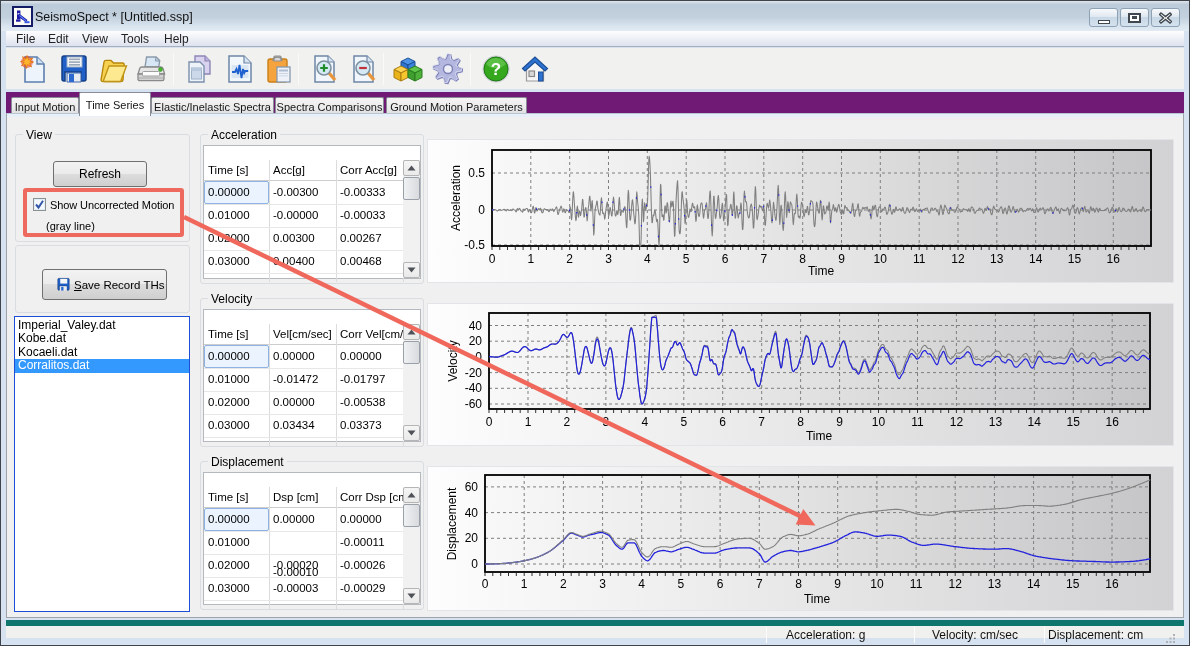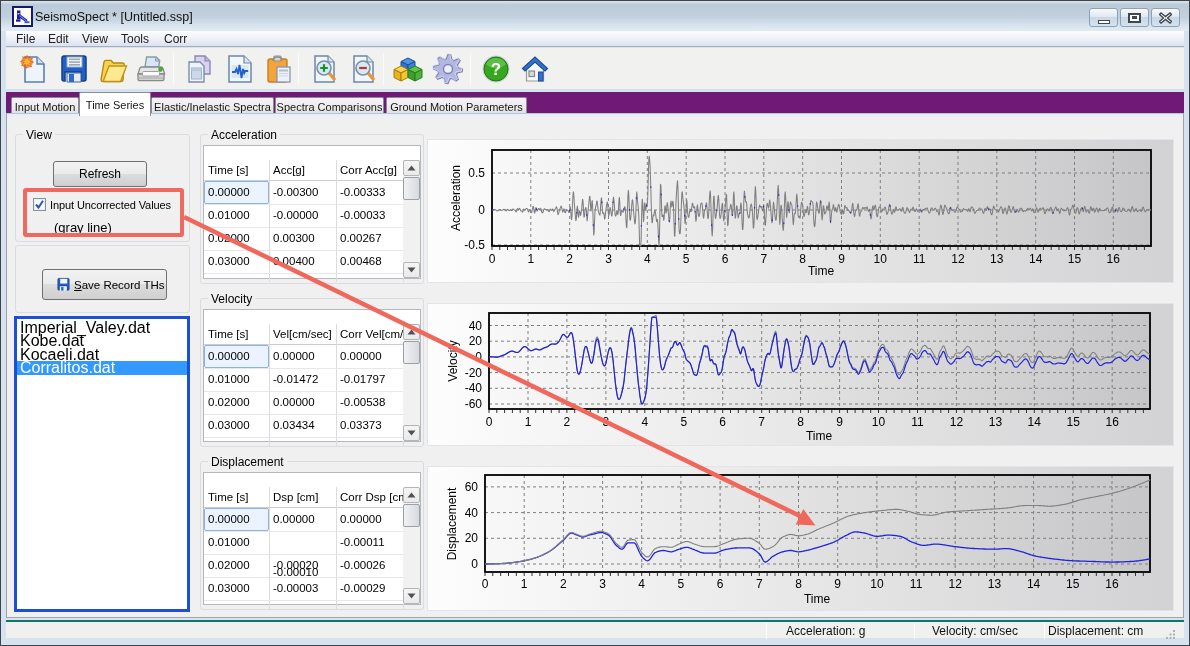--- a/index.html
+++ b/index.html
@@ -19,37 +19,37 @@
  border-radius:2px 2px 0 0;text-align:center;padding-top:3px;font-size:11px;color:#151515;white-space:nowrap;overflow:hidden}
 .tab.act{top:0;height:24px;background:#fff;z-index:3;padding-top:6px;font-size:11px}
 .page{position:absolute;left:6px;top:113px;width:1178px;height:505px;background:#f0f0f0;
  border:1px solid #9fa4ab;border-top:1px solid #b9c6d2}
 .pagetop{position:absolute;left:7px;top:114px;width:1176px;height:3px;background:#e7eff8}
 .gb{position:absolute;border:1px solid #d9dce0;border-radius:3px;background:transparent}
 .gb .lbl{position:absolute;top:-7px;left:7px;background:#f0f0f0;padding:0 3px;font-size:12px;color:#000}
 .btn{position:absolute;border:1px solid #707070;border-radius:3px;
  background:linear-gradient(to bottom,#f2f2f2 0%,#ebebeb 49%,#dddddd 50%,#cfcfcf 100%);
  text-align:center;font-size:12px;color:#000}
-.lst{position:absolute;background:#fff;border:3px solid #1d4ed8;font-size:16px}
+.lst{position:absolute;background:#fff;border:1px solid #1d4ed8;font-size:12px}
 .lst div{height:13.4px;line-height:13.4px;padding-left:3px;white-space:nowrap}
 .lst div.sel{background:#3399ff;color:#fff}
 .wc{position:absolute;width:218px;background:#fff;border:1px solid #b4b9c0}
 .hdr{position:absolute;height:21px;border-bottom:1px solid #cdcdcd;width:199px}
 .hdr span{position:absolute;top:4px;font-size:11.5px;color:#000;white-space:nowrap;overflow:hidden}
 .cell{position:absolute;font-size:11.5px;color:#000;padding-top:5px;white-space:nowrap}
 .rline{position:absolute;height:1px;background:#e7e7e7;width:199px}
 .cline{position:absolute;width:1px;background:#dcdcdc}
 .selcell{position:absolute;border:1px solid #8db2e3;border-radius:2px;background:#ebf4fe}
 .sbar{position:absolute;width:17px;background:#f1f1f1}
 .sbtn{position:absolute;left:0;width:17px;height:16px;border:1px solid #b5b5b6;border-radius:2px;
  background:linear-gradient(to bottom,#f5f5f5,#eaeaea);color:#4e5157;text-align:center}
 .sbtn svg{display:block;margin:4px auto 0}
 .sthumb{position:absolute;left:0;width:17px;border:1px solid #9aa0a9;border-radius:2px;
  background:linear-gradient(to right,#f0f1f3,#d8dade)}
-.status{position:absolute;left:6px;right:6px;top:620px;height:18px;background:#f0f0ef;border-top:2px solid #0f766e}
+.status{position:absolute;left:6px;right:6px;top:620px;height:18px;background:#f0f0ef;border-top:6px solid #0f766e}
 .status span{position:absolute;top:2px;font-size:12px;color:#111}
 .ssep{position:absolute;top:1px;width:1px;height:16px;background:#c9c9c9;border-right:1px solid #fcfcfc}
 .chart{position:absolute;left:427px;width:747px}
 .wbtn{position:absolute;top:7px;width:29px;height:19px;border:1px solid #8ea2b5;border-radius:3px;
  background:linear-gradient(to bottom,#f8fafc 0%,#dfe8f0 45%,#c9d8e6 50%,#d5e2ee 100%)}
 </style></head><body>
 <div class="win"></div>
 <div class="title">
  <svg class="abs" style="left:11px;top:5px" width="21" height="21" viewBox="0 0 21 21">
   <rect x="1" y="1" width="19" height="19" fill="#fdfdf5" stroke="#151c66" stroke-width="2"></rect>
@@ -73,21 +73,21 @@
       <svg style="display:block;margin:3px auto 0" width="13" height="12" viewBox="0 0 13 12">
         <path d="M2 1 L6.5 4.5 L11 1 L12.5 2.5 L8.5 6 L12.5 9.5 L11 11 L6.5 7.5 L2 11 L0.5 9.5 L4.5 6 L0.5 2.5 Z" fill="#fff" stroke="#40474e" stroke-width="1.4"></path>
       </svg>
     </div>
 </div>
 <div class="menubar">
  <span style="left:10px">File</span>
     <span style="left:42px">Edit</span>
     <span style="left:76px">View</span>
     <span style="left:115px">Tools</span>
-    <span style="left:158px">Corr</span>
+    <span style="left:158px">Help</span>
 </div>
 <div class="toolbar">
 <div class="tsep" style="left:167px"></div>
 <div class="tsep" style="left:292px"></div>
 <div class="tsep" style="left:377px"></div>
 <div class="tsep" style="left:464px"></div>
 <svg class="abs" style="left:12px;top:5px" width="32" height="32" viewBox="0 0 32 32">
       <path d="M7 4 h12 l7 7 v18 h-19 z" fill="#eef4fb" stroke="#5b7fae" stroke-width="1.6"></path>
 <path d="M19 4 v7 h7" fill="#cfe0f2" stroke="#5b7fae" stroke-width="1.4"></path>
 <g>
@@ -196,22 +196,22 @@
 
 <div class="gb" style="left:15px;top:134px;width:175px;height:108px">
     <span class="lbl">View</span>
   </div>
 <div class="btn" style="left:53px;top:161px;width:94px;height:26px;padding-top:5px">Refresh</div>
 <svg class="abs" style="left:33px;top:198px" width="13" height="13" viewBox="0 0 13 13">
  <rect x="0.5" y="0.5" width="12" height="12" fill="#f6f9fc" stroke="#8e8f8f"></rect>
  <rect x="1.5" y="1.5" width="10" height="10" fill="none" stroke="#dff0fa"></rect>
  <path d="M3 6.5 L5.5 9.5 L10 2.8" fill="none" stroke="#3356a8" stroke-width="2"></path>
 </svg>
-<span class="abs" style="left:50px;top:199px;font-size:11px;letter-spacing:-0.1px">Input Uncorrected Values</span>
-<span class="abs" style="left:54px;top:220px;font-size:13px">(gray line)</span>
+<span class="abs" style="left:50px;top:199px;font-size:11px;letter-spacing:-0.1px">Show Uncorrected Motion</span>
+<span class="abs" style="left:46px;top:220px;font-size:11px">(gray line)</span>
 <div class="abs" style="left:23px;top:188px;width:161px;height:49px;border:4px solid #ee6a5f;border-radius:3px;z-index:40"></div>
 
 <div class="gb" style="left:15px;top:245px;width:175px;height:68px"></div>
 <div class="btn" style="left:42px;top:269px;width:125px;height:31px;padding-top:7px">
  <svg class="abs" style="left:13px;top:7px" width="15" height="15" viewBox="0 0 32 32">
   <path d="M4 5 q0-2 2-2 h20 q2 0 2 2 v21 q0 2-2 2 h-3 v-9 h-16 v9 h-1 q-2 0-2-2 z" fill="#2060c8" stroke="#153f86" stroke-width="1.5"></path>
   <rect x="9" y="4" width="15" height="10" fill="#f4f6f8"></rect>
   <path d="M9 29 v-9 h14 v9 z" fill="#e8ecf0"></path>
   <rect x="11" y="21" width="5" height="8" fill="#2b69cf"></rect>
  </svg>

